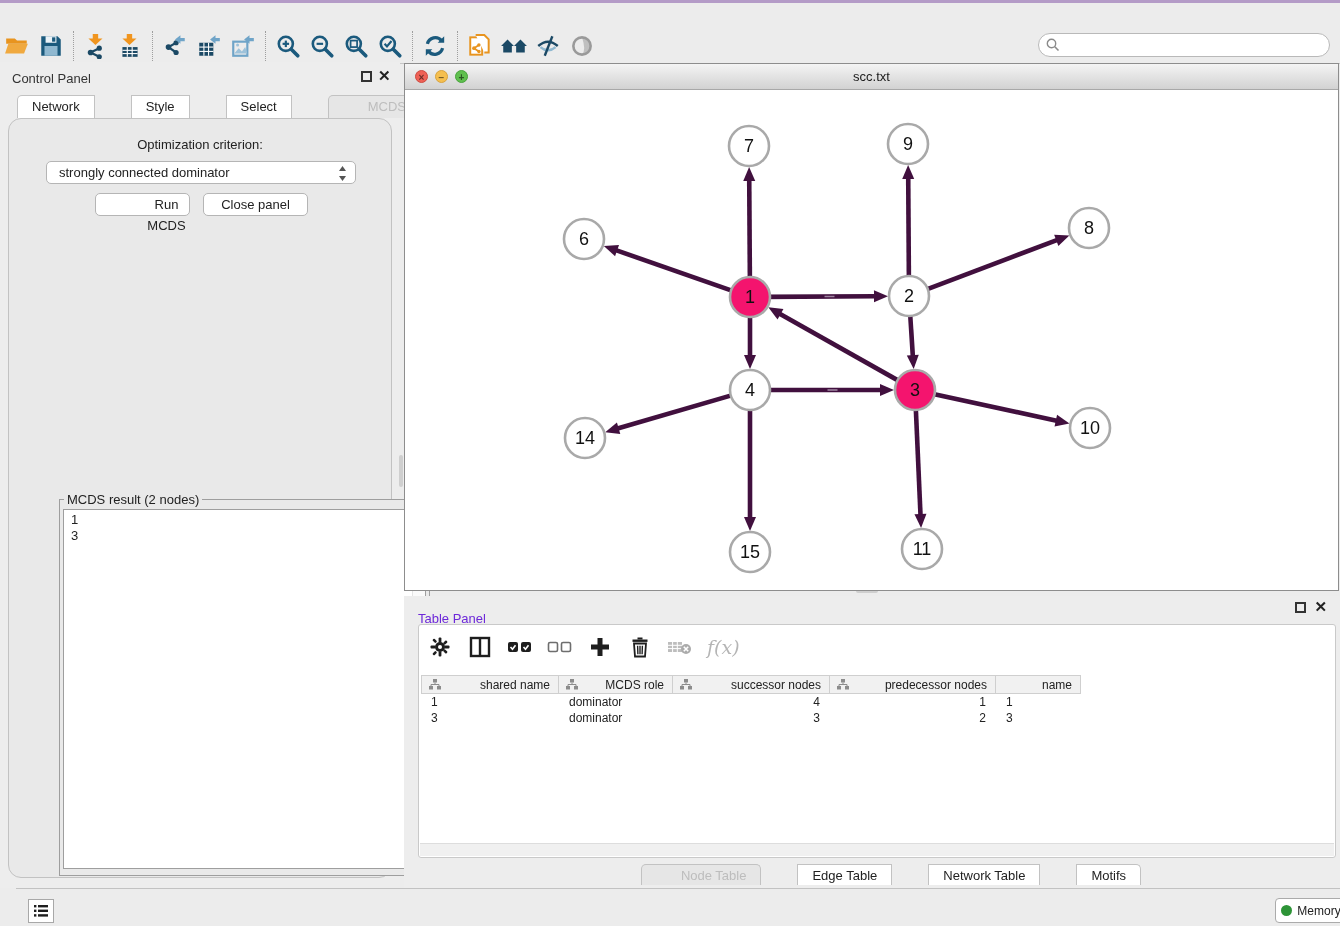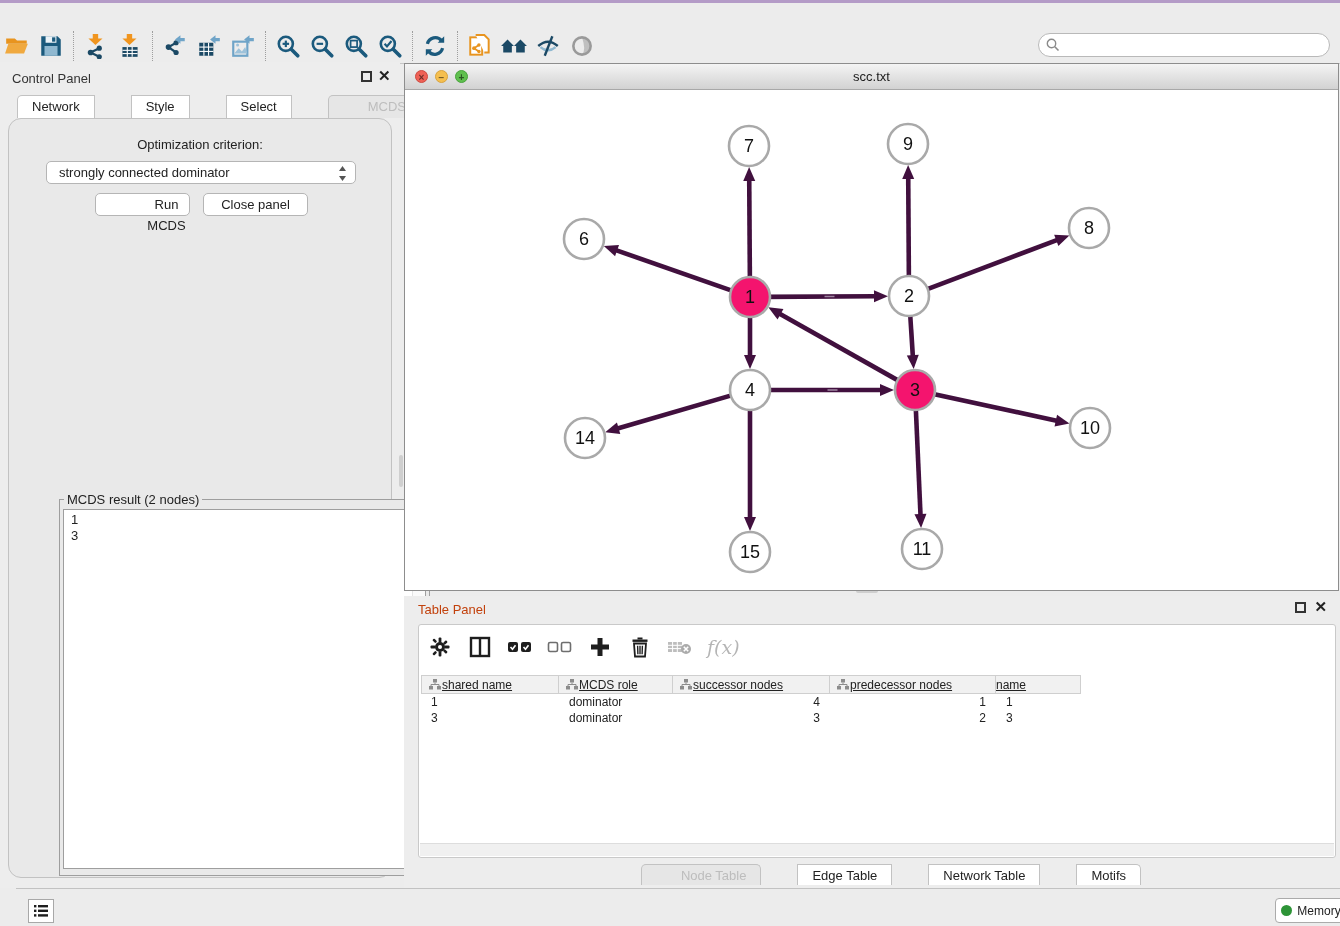--- a/index.html
+++ b/index.html
@@ -63,31 +63,31 @@
   #net-titlebar { position:absolute; left:0; top:0; width:100%; height:26px;
     background:linear-gradient(#F4F4F4,#D2D2D2); border-bottom:1px solid #A8A8A8; }
   .mac-dot { position:absolute; top:6px; width:13px; height:13px; border-radius:50%;
     font-size:10px; font-weight:bold; text-align:center; line-height:13px; color:rgba(0,0,0,0.55); }
   #net-title { position:absolute; top:5px; width:100%; text-align:center; font-size:13px; color:#1A1A1A; }
   #net-canvas { position:absolute; left:0; top:26px; width:933px; height:500px; background:#FFF; }
   #net-canvas svg { position:absolute; left:0; top:0; }
 
   
   #table-panel { position:absolute; left:404px; top:596px; width:936px; height:292px; background:#EDEDED; }
-  #tp-title { position:absolute; left:14px; top:6px; font-size:13px; color:#c2410c; }
+  #tp-title { position:absolute; left:14px; top:15px; font-size:13px; color:#6d28d9; }
   #tp-inner { position:absolute; left:14px; top:28px; width:918px; height:234px; background:#FFF;
     border:1px solid #C9C9C9; border-radius:3px; }
   #tp-toolbar { position:absolute; left:8px; top:6px; height:32px; display:flex; align-items:center; gap:14px; }
   .tp-icon { width:26px; height:26px; display:flex; align-items:center; justify-content:center; }
   #fx-label { font-family:"DejaVu Serif", serif; font-style:italic; font-size:19px; color:#B5B5B5; }
   #tbl-header { position:absolute; left:2px; top:50px; height:19px; display:flex; }
   .th-cell { background:#F1F1F1; border-top:1px solid #CFCFCF; border-bottom:1px solid #CFCFCF;
     border-right:1px solid #CFCFCF; display:flex; align-items:center; font-size:12px; }
   .th-cell:first-child { border-left:1px solid #CFCFCF; }
-  .th-cell .lbl { flex:1; text-align:left; padding-right:8px;text-decoration:underline; }
+  .th-cell .lbl { flex:1; text-align:right; padding-right:8px; }
   .tbl-row { position:absolute; left:2px; height:16px; display:flex; font-size:12px; }
   .td { padding:1px 10px 0; }
   #tp-hscroll { position:absolute; left:1px; right:1px; bottom:1px; height:13px; background:#F0F0F0; border-top:1px solid #DDD; }
   #tp-tabs { position:absolute; left:0; top:268px; width:100%; display:flex; justify-content:center; }
 
   
   #statusbar { position:absolute; left:16px; top:888px; width:100%; height:38px; background:#ECECEC; border-top:1px solid #C2C2C2; }
   #list-btn { position:absolute; left:12px; top:10px; width:26px; height:24px; background:#FFF;
     border:1px solid #A8A8A8; display:flex; align-items:center; justify-content:center; }
   #memory-btn { position:absolute; right:9px; top:9px; width:72px; height:25px; background:#FFF;

